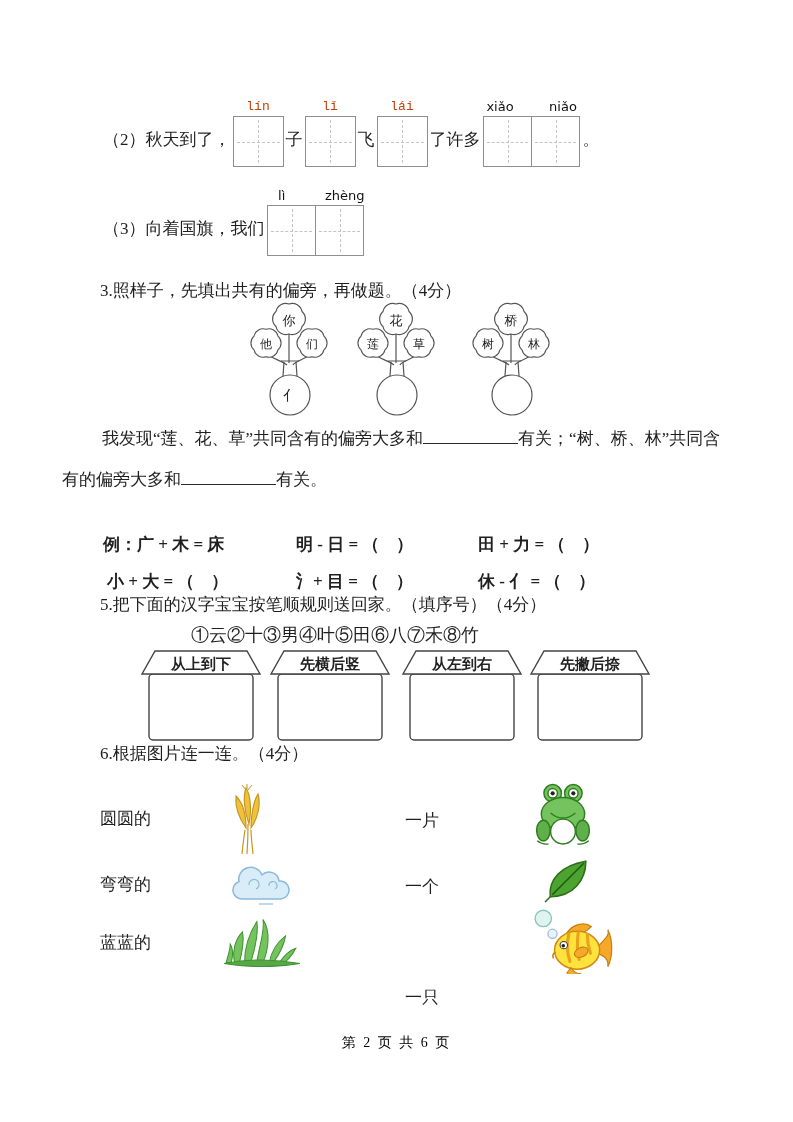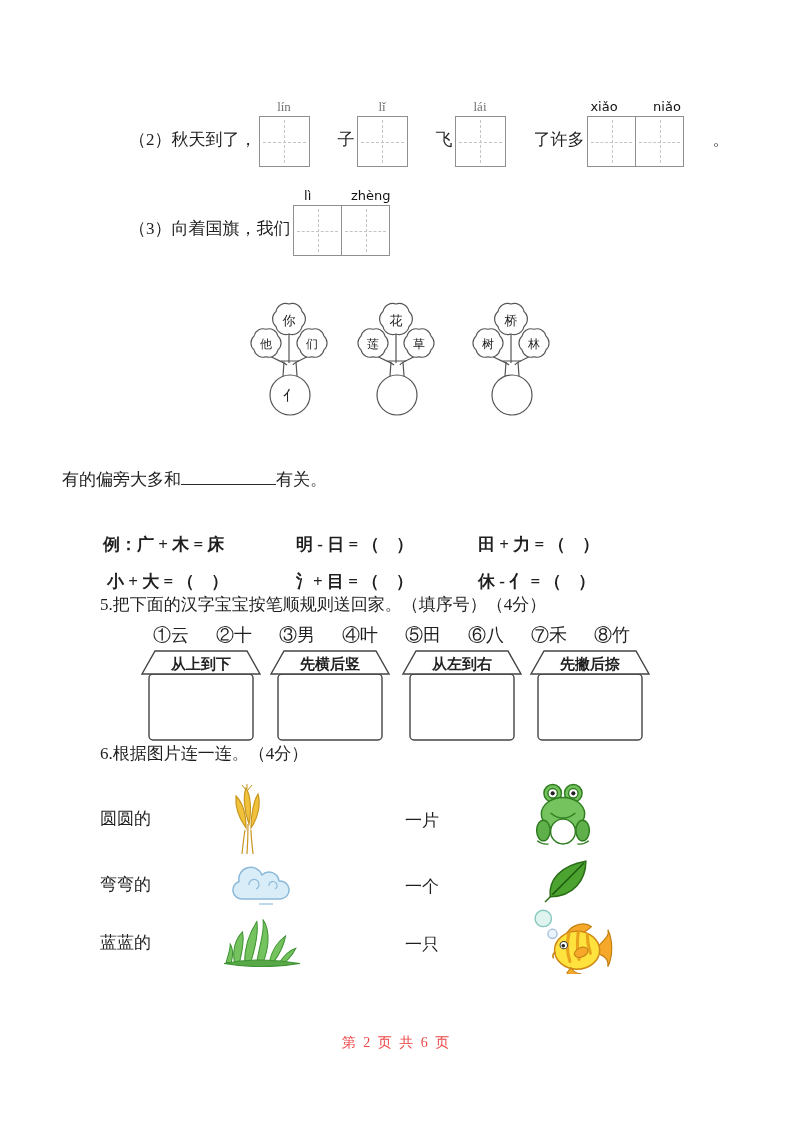--- a/index.html
+++ b/index.html
@@ -11,44 +11,44 @@
     font-family:"Liberation Serif","DejaVu Serif",serif;
     color:#1f1f1f;
     font-size:17px;
   }
   .abs{position:absolute;}
   .t{font-size:17px;white-space:nowrap;}
   .title{font-size:17px;white-space:nowrap;}
 
   
   .fill-line{position:absolute;display:flex;align-items:flex-end;}
-  .fill-line .t{margin-bottom:16px;margin-left:26px;}
+  .fill-line .t{margin-bottom:16px;}
   .pb{display:inline-flex;flex-direction:column;align-items:center;margin:0 2px;}
-  .pinyin{font-family:Liberation Serif, serif;font-size:13px;line-height:16px;height:17px;color:#737373;}
+  .pinyin{font-family:Liberation Mono, monospace;font-size:13px;line-height:16px;height:17px;color:#c2410c;}
   .pyrow{display:flex;width:98px;gap:28px;}
   .pyrow span{flex:1;text-align:center;font-family:"DejaVu Sans","Liberation Sans",sans-serif;font-size:13px;line-height:16px;height:17px;color:#111;}
   .wb{position:relative;width:51px;height:51px;border:1px solid #8f8f8f;box-sizing:border-box;background:#fff;}
   .wb::before{content:"";position:absolute;left:50%;top:3px;bottom:3px;border-left:1px dashed #c4c4c4;}
   .wb::after{content:"";position:absolute;top:50%;left:3px;right:3px;border-top:1px dashed #c4c4c4;}
   .wb2{display:inline-flex;}
   .wb2 .wb{width:49px;}
   .wb2 .wb + .wb{margin-left:-1px;}
 
   .blank{display:inline-block;width:95px;border-bottom:1px solid #2a2a2a;height:1.05em;vertical-align:baseline;}
   .finding{position:absolute;white-space:nowrap;font-size:17px;}
 
   .q4row{position:absolute;left:103px;height:24px;width:640px;}
   .q4row span{position:absolute;white-space:nowrap;font-size:17px;font-weight:bold;}
 
-  .opt-row{position:absolute;display:flex;gap:27px;font-size:18px;}
+  .opt-row{position:absolute;display:flex;font-size:18px;margin-left:38px;}
 
   .vases{position:absolute;top:299px;left:0;width:793px;height:128px;}
   svg text{font-family:"Liberation Serif","DejaVu Serif",serif;fill:#222;}
 
-  .footer{position:absolute;left:0;width:793px;text-align:center;font-size:14px;letter-spacing:2px;color:#ef4444;}
+  .footer{position:absolute;left:0;width:793px;text-align:center;font-size:14px;letter-spacing:2px;color:#000000;}
 </style>
 </head>
 <body>
 
 <div class="page">
 
   <div class="fill-line" style="left:103px;top:99px;">
     <span class="t">（2）秋天到了，</span>
     <span class="pb">
       <span class="pinyin">lín</span>
@@ -85,20 +85,21 @@
         <span>lì</span>
         <span>zhèng</span>
       </span>
       <span class="wb2">
         <span class="wb"></span>
         <span class="wb"></span>
       </span>
     </span>
   </div>
 
+  <div class="abs title" style="left:100px;top:279px;">3.照样子，先填出共有的偏旁，再做题。（4分）</div>
 
   <div class="vases">
 
     <svg class="abs" style="left:237px;top:0;" width="104" height="124" viewBox="0 0 104 124">
       <path d="M52,34 C52,46 52,56 52,64 M31,56 C39,61 47,63 50,66 M73,56 C65,61 57,63 56,66" stroke="#555" stroke-width="1.2" fill="none"></path>
       <g transform="translate(52,20)">
         <path d="M0,-15 A10,10 0 0 1 13,-7.5 A10,10 0 0 1 13,7.5 A10,10 0 0 1 0,15 A10,10 0 0 1 -13,7.5 A10,10 0 0 1 -13,-7.5 A10,10 0 0 1 0,-15 Z" fill="#fff" stroke="#555" stroke-width="1.2"></path>
         <text x="0" y="5.5" text-anchor="middle" font-size="13">你</text>
       </g>
       <g transform="translate(29,44) scale(0.92)">
@@ -146,20 +147,23 @@
       <g transform="translate(75,44) scale(0.92)">
         <path d="M0,-15 A10,10 0 0 1 13,-7.5 A10,10 0 0 1 13,7.5 A10,10 0 0 1 0,15 A10,10 0 0 1 -13,7.5 A10,10 0 0 1 -13,-7.5 A10,10 0 0 1 0,-15 Z" fill="#fff" stroke="#555" stroke-width="1.2"></path>
         <text x="0" y="5.5" text-anchor="middle" font-size="13">林</text>
       </g>
       <circle cx="53" cy="96" r="20" fill="#fff" stroke="#555" stroke-width="1.2"></circle>
       <path d="M46,77 L47,63 M60,77 L59,63 M44,62 L62,62" stroke="#555" stroke-width="1.2" fill="none"></path>
       <text x="53" y="101" text-anchor="middle" font-size="14"></text>
     </svg>
   </div>
 
+  <div class="finding" style="left:62px;top:425px;text-indent:40px;">
+    <span>我发现“莲、花、草”共同含有的偏旁大多和</span><span class="blank"></span><span>有关；“树、桥、林”共同含</span>
+  </div>
   <div class="finding" style="left:62px;top:466px;">
     <span>有的偏旁大多和</span><span class="blank"></span><span>有关。</span>
   </div>
 
   <div class="q4row" style="top:533px;">
     <span style="left:0;">例：广 + 木 = 床</span>
     <span style="left:193px;">明 - 日 = （　）</span>
     <span style="left:375px;">田 + 力 = （　）</span>
   </div>
   <div class="q4row" style="top:570px;">
@@ -252,21 +256,21 @@
     <g fill="#74c35e" stroke="#3f9333" stroke-width="1">
       <path d="M6,48 C8,40 10,36 10,30 C14,36 12,44 11,48 Z"></path>
       <path d="M14,48 C12,38 14,26 22,18 C24,28 21,40 19,48 Z"></path>
       <path d="M24,48 C24,34 28,20 36,8 C38,22 33,38 30,48 Z"></path>
       <path d="M36,48 C38,32 44,18 42,6 C50,18 47,36 42,48 Z"></path>
       <path d="M48,48 C50,38 56,28 64,22 C62,34 55,44 52,48 Z"></path>
       <path d="M58,48 C62,42 68,36 74,34 C70,42 64,48 62,48 Z"></path>
     </g>
     <path d="M4,49 Q41,42 78,49 Q60,52 41,52 Q22,52 4,49 Z" fill="#59a847" stroke="#3f9333" stroke-width="1"></path>
   </svg>
-  <div class="abs t" style="left:405px;top:933px;text-align:center;">一只</div>
+  <div class="abs t" style="left:405px;top:986px;text-align:center;">一只</div>
   <svg class="abs" style="left:532px;top:906px;" width="82" height="68" viewBox="0 0 80 66">
     <circle cx="11" cy="12" r="8" fill="#dff3ef" stroke="#84c7bd" stroke-width="1.3"></circle>
     <circle cx="20" cy="27" r="4.5" fill="#e8f3fb" stroke="#9db9d9" stroke-width="1.2"></circle>
     <path d="M64,40 C72,31 76,28 74,23 C79,33 79,49 74,59 C75,52 71,48 63,46 Z" fill="#f6a82a" stroke="#c48012" stroke-width="1.2"></path>
     <path d="M34,26 C40,17 52,15 58,20 C52,26 44,28 38,28 Z" fill="#f6a82a" stroke="#c48012" stroke-width="1.2"></path>
     <ellipse cx="44" cy="43" rx="22" ry="18.5" fill="#ffe23e" stroke="#d08a18" stroke-width="1.5"></ellipse>
     <path d="M36,27 C34,35 34,45 37,54 M45,26 C44,34 44,44 46,52 M54,28 C54,34 55,40 57,46" stroke="#e8a21c" stroke-width="3" fill="none" stroke-linecap="round"></path>
     <ellipse cx="48" cy="45" rx="7" ry="4.5" fill="#f6a82a" stroke="#c48012" transform="rotate(-25 48 45)"></ellipse>
     <circle cx="31" cy="38" r="3.6" fill="#fff" stroke="#333" stroke-width="1"></circle>
     <circle cx="30.5" cy="38.5" r="1.7" fill="#222"></circle>

